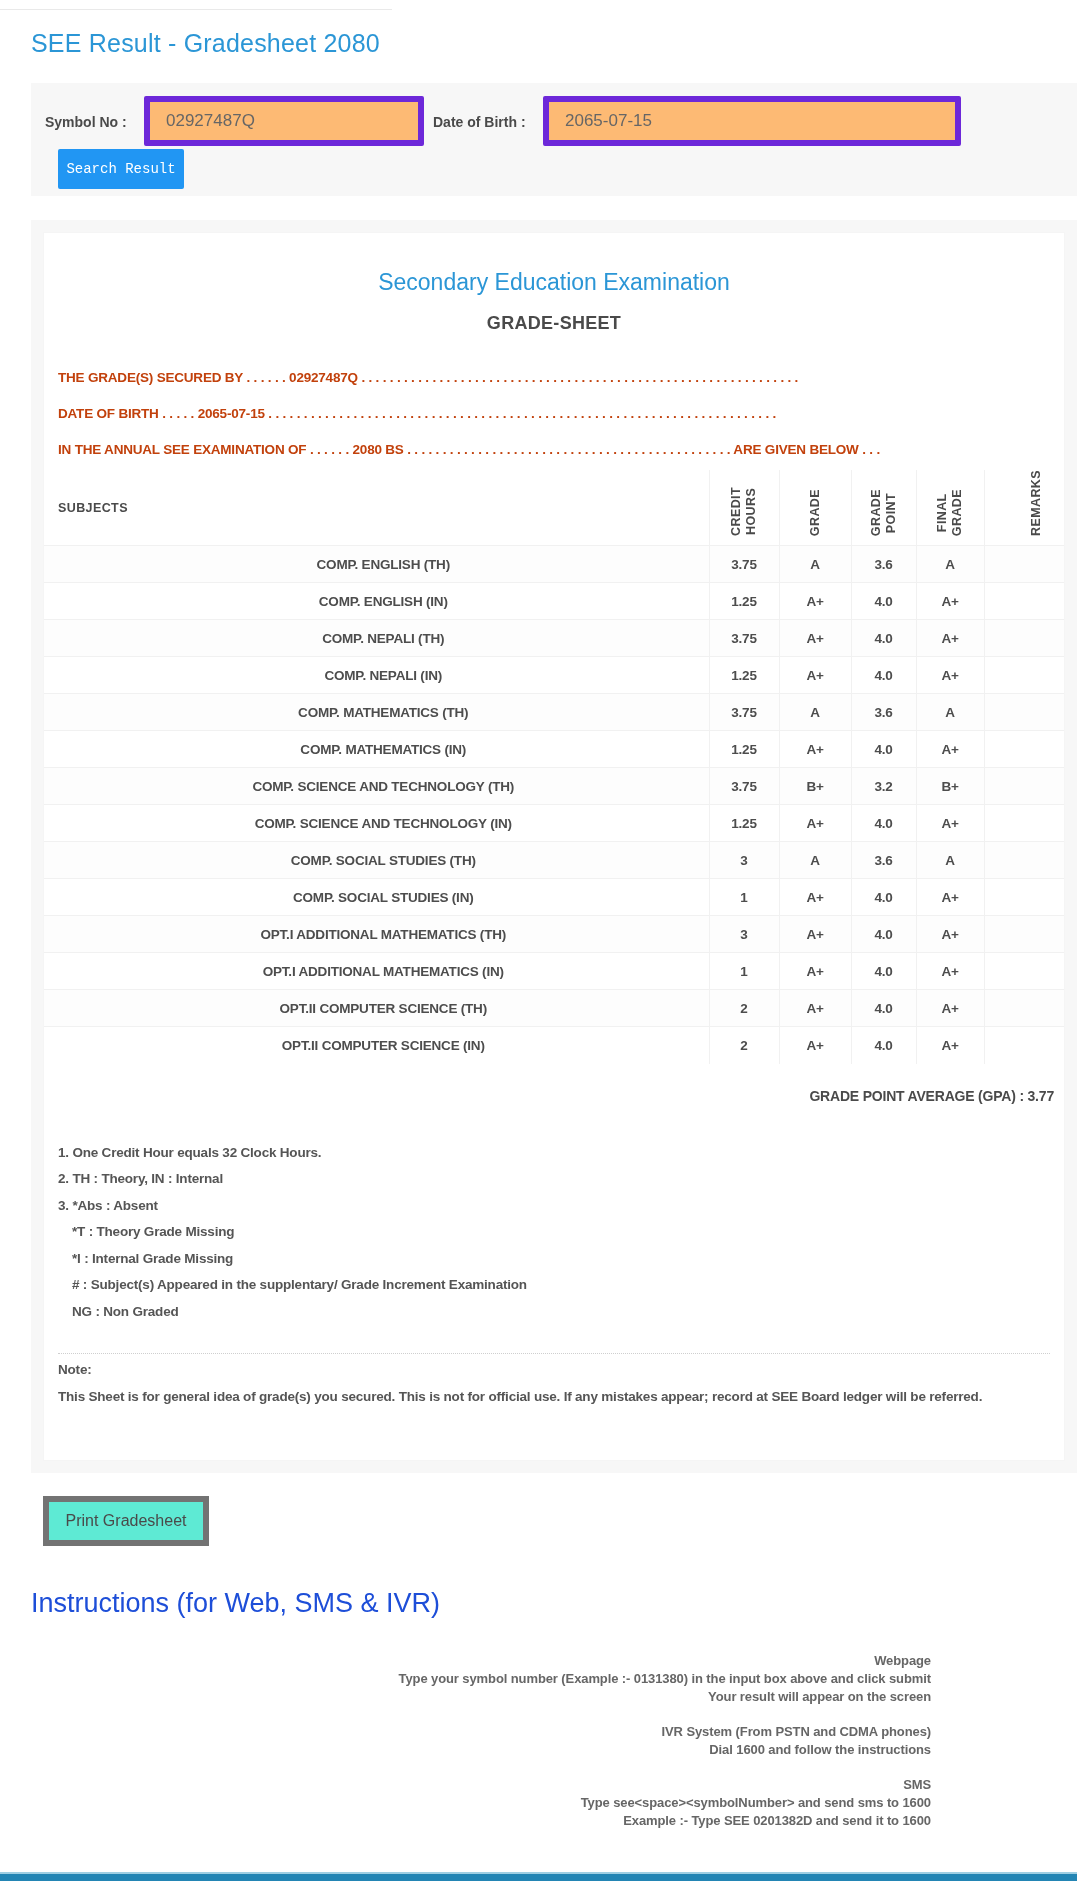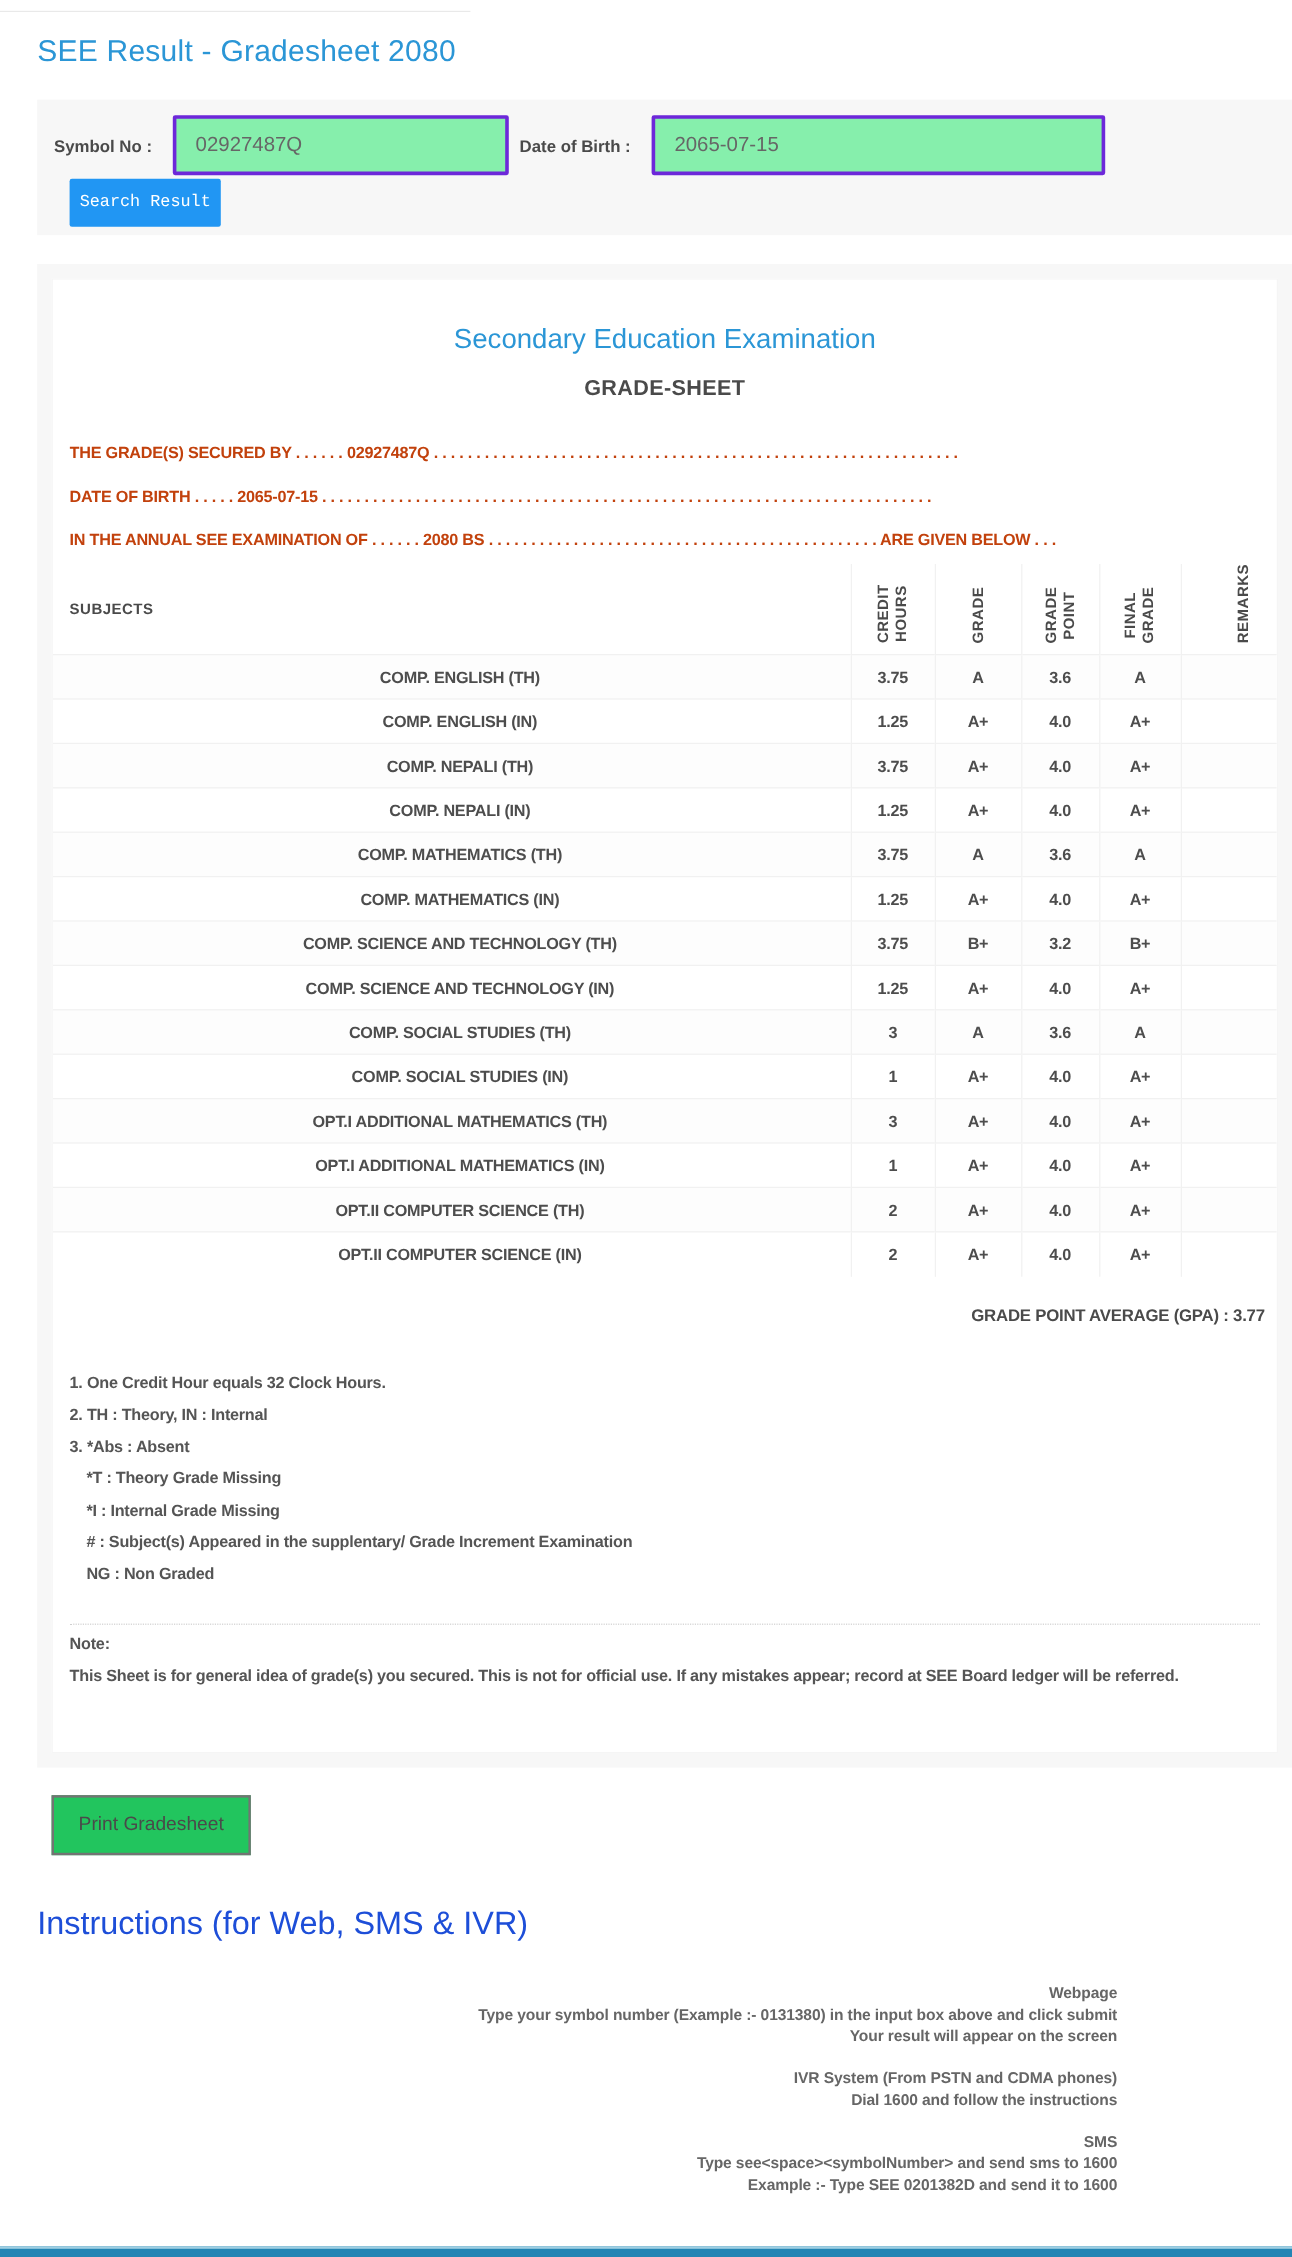--- a/index.html
+++ b/index.html
@@ -9,25 +9,25 @@
   .top-hairline { position:absolute; top:9px; left:0; width:392px; border-bottom:1px solid #e9e9e9; }
 
   .page-title { position:absolute; left:31px; top:29px; font-size:25px; font-weight:400;
                 color:#2b96d6; letter-spacing:0.2px; }
 
   
   .search-panel { position:absolute; left:31px; top:83px; width:1046px; height:113px; background:#f7f7f7; }
   .search-label { position:absolute; font-size:14px; font-weight:700; color:#4a4a4a; top:31px; }
   .lbl-symbol { left:14px; }
   .lbl-dob { left:402px; }
-  .search-input { position:absolute; top:13px; height:50px; background:#86efac; border:3px solid #6d28d9;
+  .search-input { position:absolute; top:13px; height:50px; background:#fdba74; border:6px solid #6d28d9;
                   border-radius:2px; font-size:17px; color:#666; padding:0 16px;
                   font-family:"Liberation Sans", sans-serif; }
   .inp-symbol { left:113px; width:280px; }
-  .inp-dob { left:512px; width:378px; }
+  .inp-dob { left:512px; width:418px; }
   .search-btn { position:absolute; left:27px; top:66px; width:126px; height:40px; background:#2196f3;
                 color:#fff; font-size:14px; border:none; border-radius:2px; cursor:pointer;
                 font-family:Liberation Mono, monospace; }
 
   
   .sheet-panel { position:absolute; left:31px; top:220px; width:1046px; height:1253px;
                  background:#f7f7f7; padding:12px; }
   .sheet-card { width:100%; height:100%; background:#ffffff; border:1px solid #f5f5f5; overflow:hidden; }
   .exam-title { text-align:center; margin-top:36px; font-size:23px; font-weight:400; color:#2b96d6; }
   .sheet-subtitle { text-align:center; margin-top:17px; font-size:18px; font-weight:700;
@@ -60,22 +60,22 @@
 
   .notes { margin:36px 14px 0 14px; }
   .note-item { font-size:13.5px; font-weight:700; color:#555; line-height:26.5px; letter-spacing:-0.2px; }
   .note-item.indent { padding-left:14px; }
 
   .dotted-divider { border-top:1px dotted #cfcfcf; margin:28px 14px 0 14px; }
   .note-label { margin:8px 14px 0 14px; font-size:13.5px; font-weight:700; color:#555; letter-spacing:-0.2px; }
   .note-text { margin:6px 14px 0 14px; font-size:13.5px; font-weight:700; color:#555;
                line-height:27px; letter-spacing:-0.2px; max-width:990px; }
 
-  .print-btn { position:absolute; left:43px; top:1496px; width:166px; height:50px; background:#22c55e;
-               border:2px solid #737373; font-size:16px; color:#4a4a4a; cursor:pointer;
+  .print-btn { position:absolute; left:43px; top:1496px; width:166px; height:50px; background:#5eead4;
+               border:6px solid #737373; font-size:16px; color:#4a4a4a; cursor:pointer;
                font-family:"Liberation Sans", sans-serif; }
 
   .instructions-title { position:absolute; left:31px; top:1588px; font-size:27px; font-weight:400;
                         color:#1d4ed8; }
   .instructions-body { position:absolute; left:31px; top:1652px; width:900px; }
   .ins-group { margin-bottom:17px;text-align:right; }
   .ins-title { font-size:13px; font-weight:700; color:#666; line-height:18px; letter-spacing:-0.1px; }
   .ins-line  { font-size:13px; font-weight:700; color:#666; line-height:18px; letter-spacing:-0.1px; }
 
   .bottom-bar { position:absolute; left:0; bottom:0; width:1077px; height:9px; background:#2385b4;

